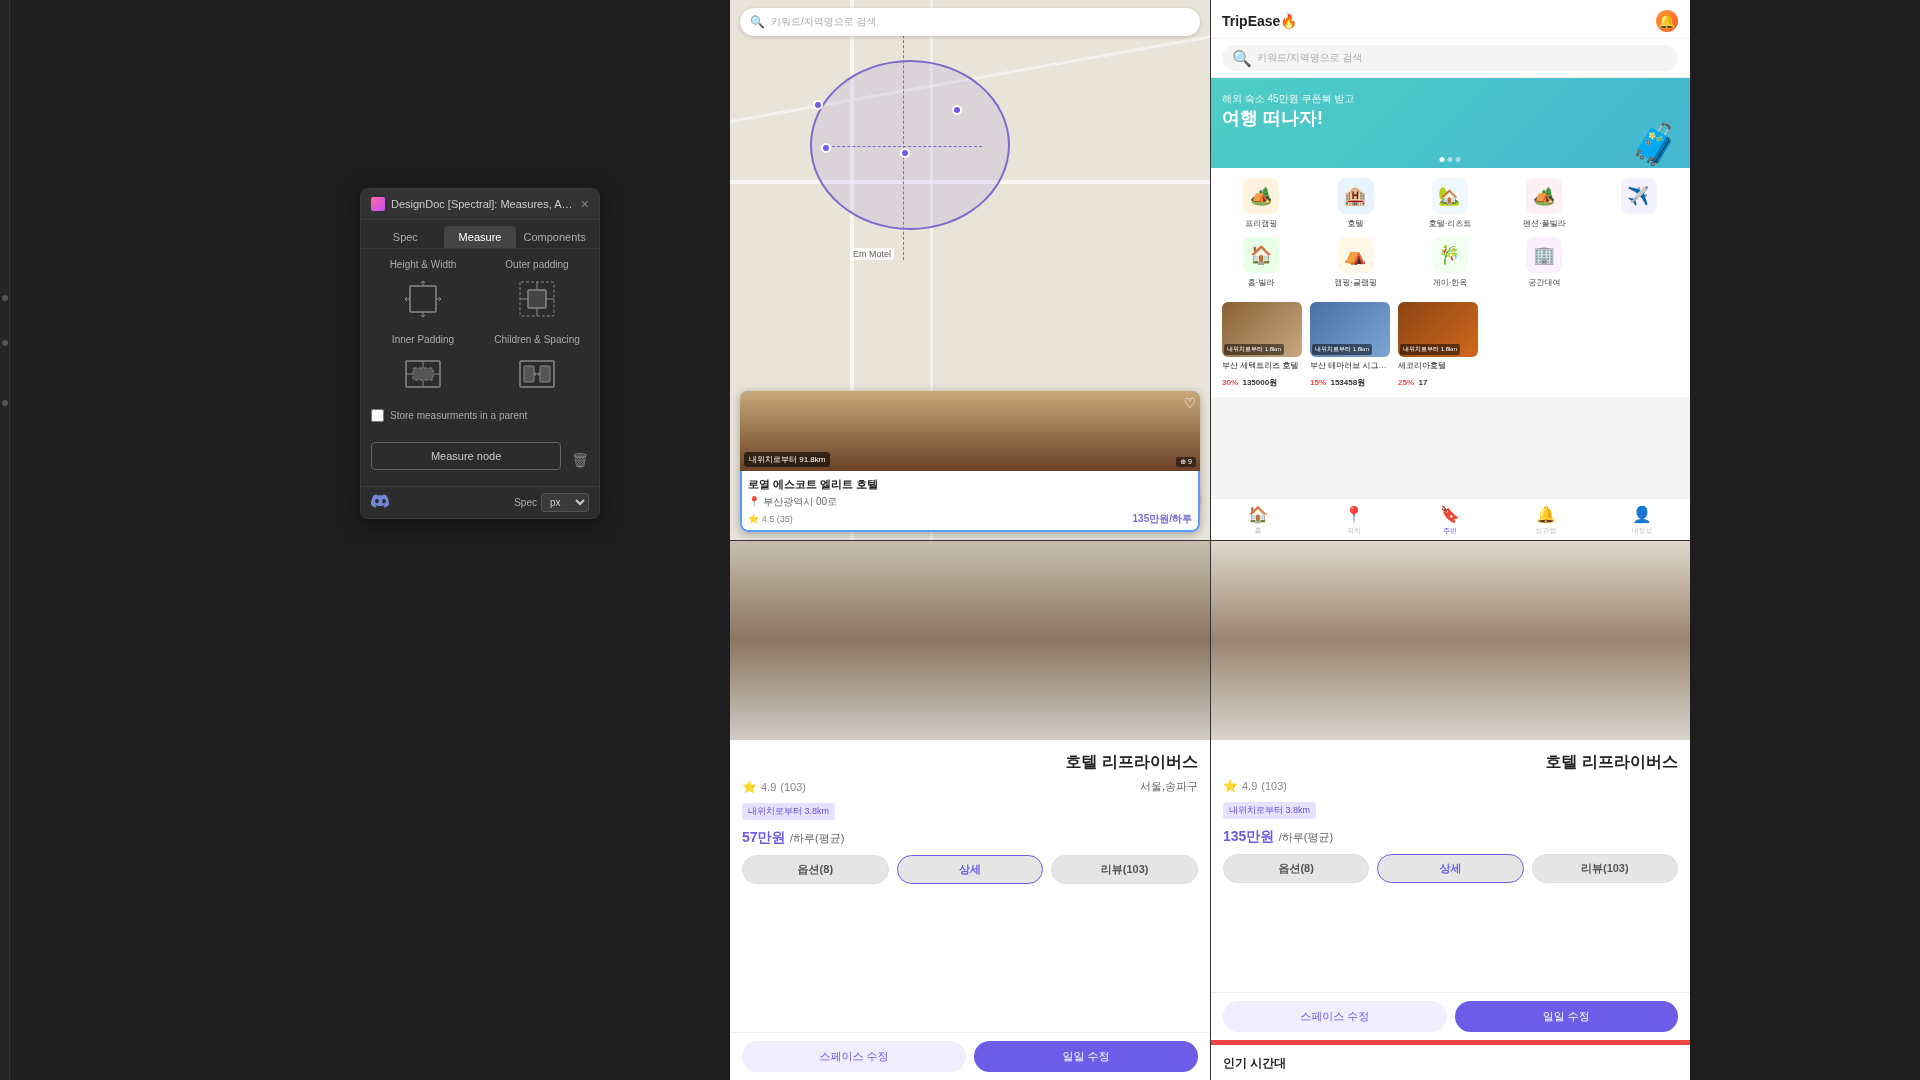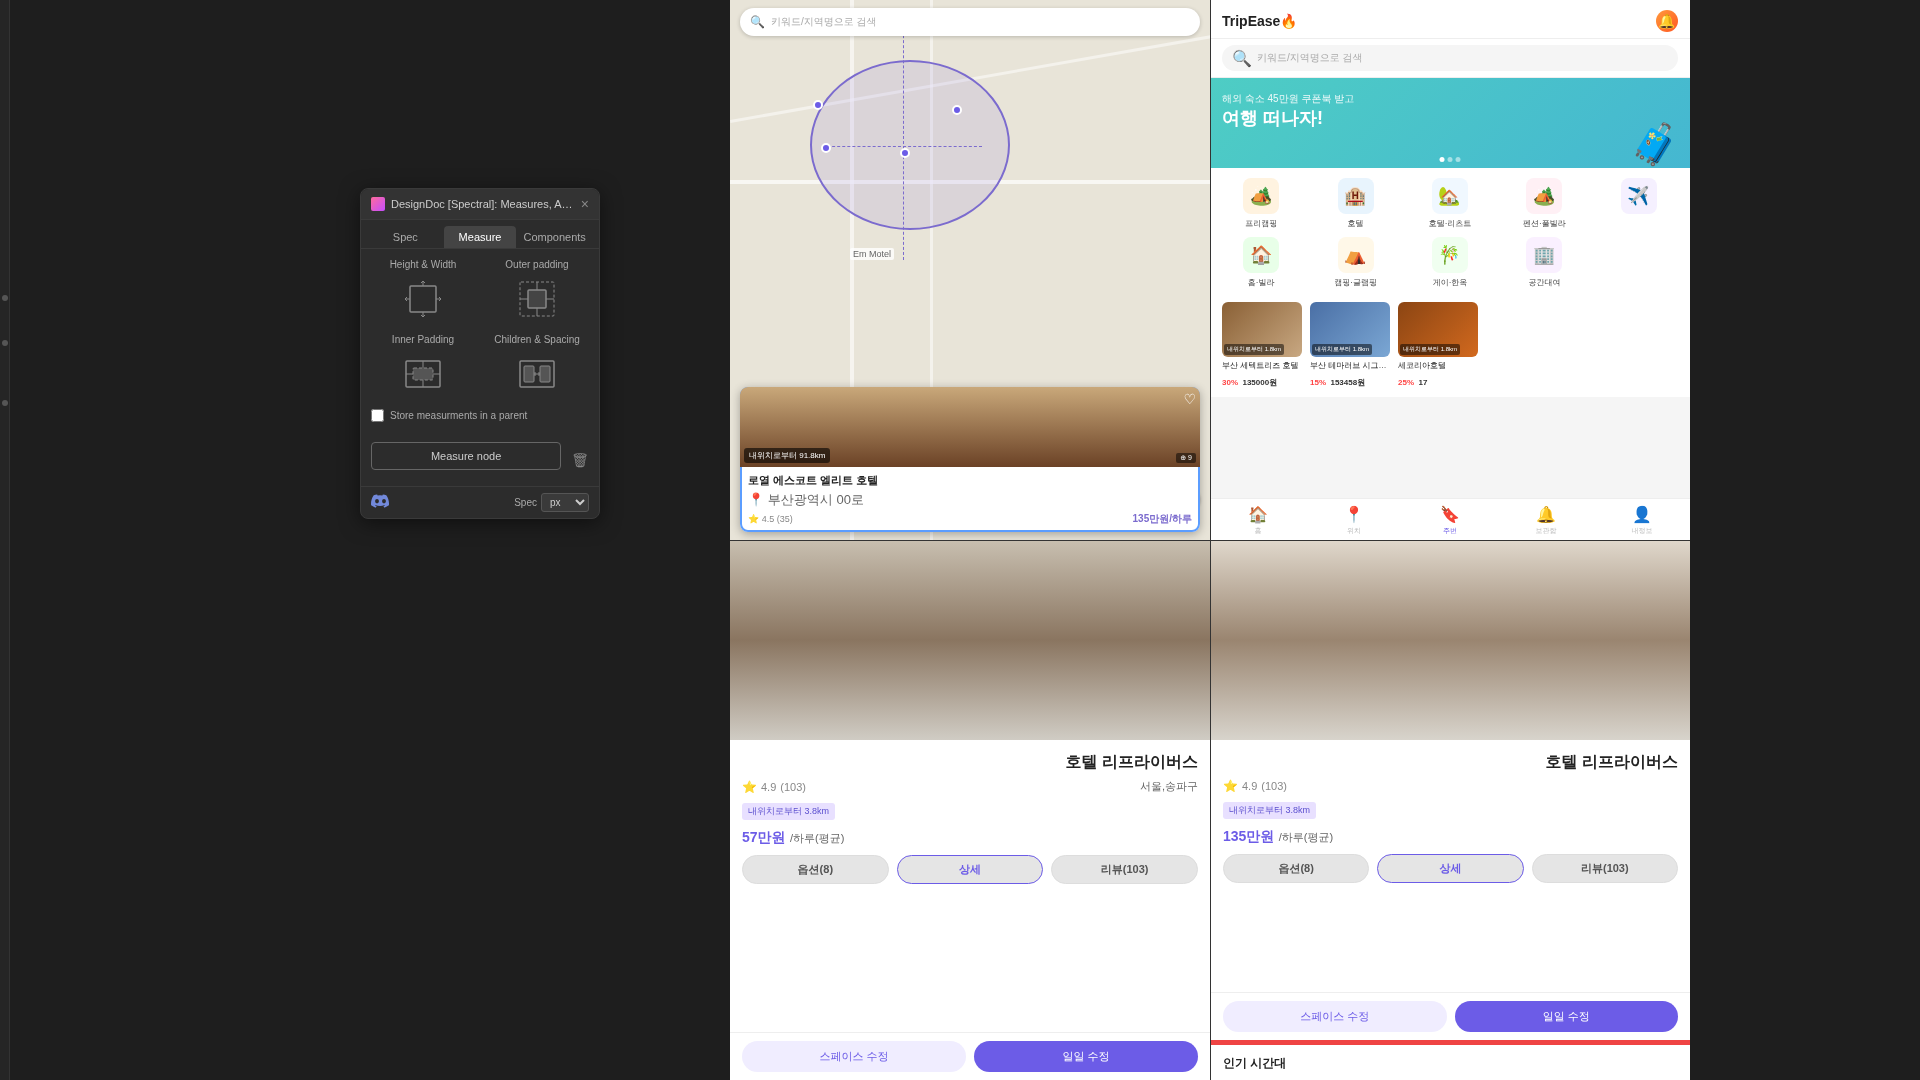--- a/index.html
+++ b/index.html
@@ -320,21 +320,21 @@
     .hotel-card-info {
       padding: 6px 8px;
     }
     .hotel-name {
       font-size: 11px;
       font-weight: bold;
       color: #222;
       margin-bottom: 3px;
     }
     .hotel-address {
-      font-size: 13px;
+      font-size: 10px;
       color: #666;
       margin-bottom: 3px;
     }
     .hotel-meta {
       display: flex;
       align-items: center;
       justify-content: space-between;
     }
     .hotel-rating {
       font-size: 9px;

